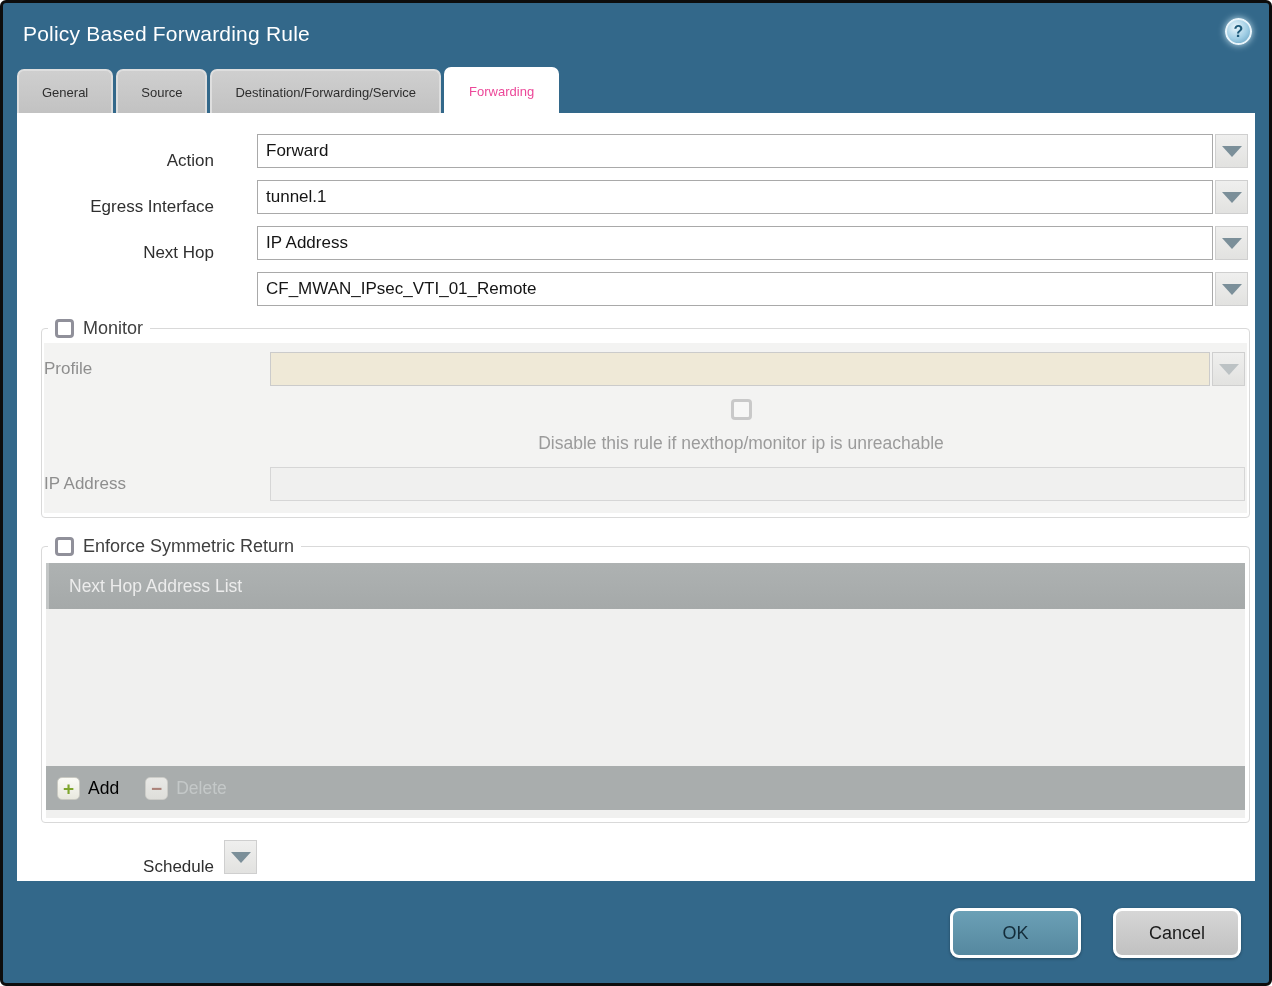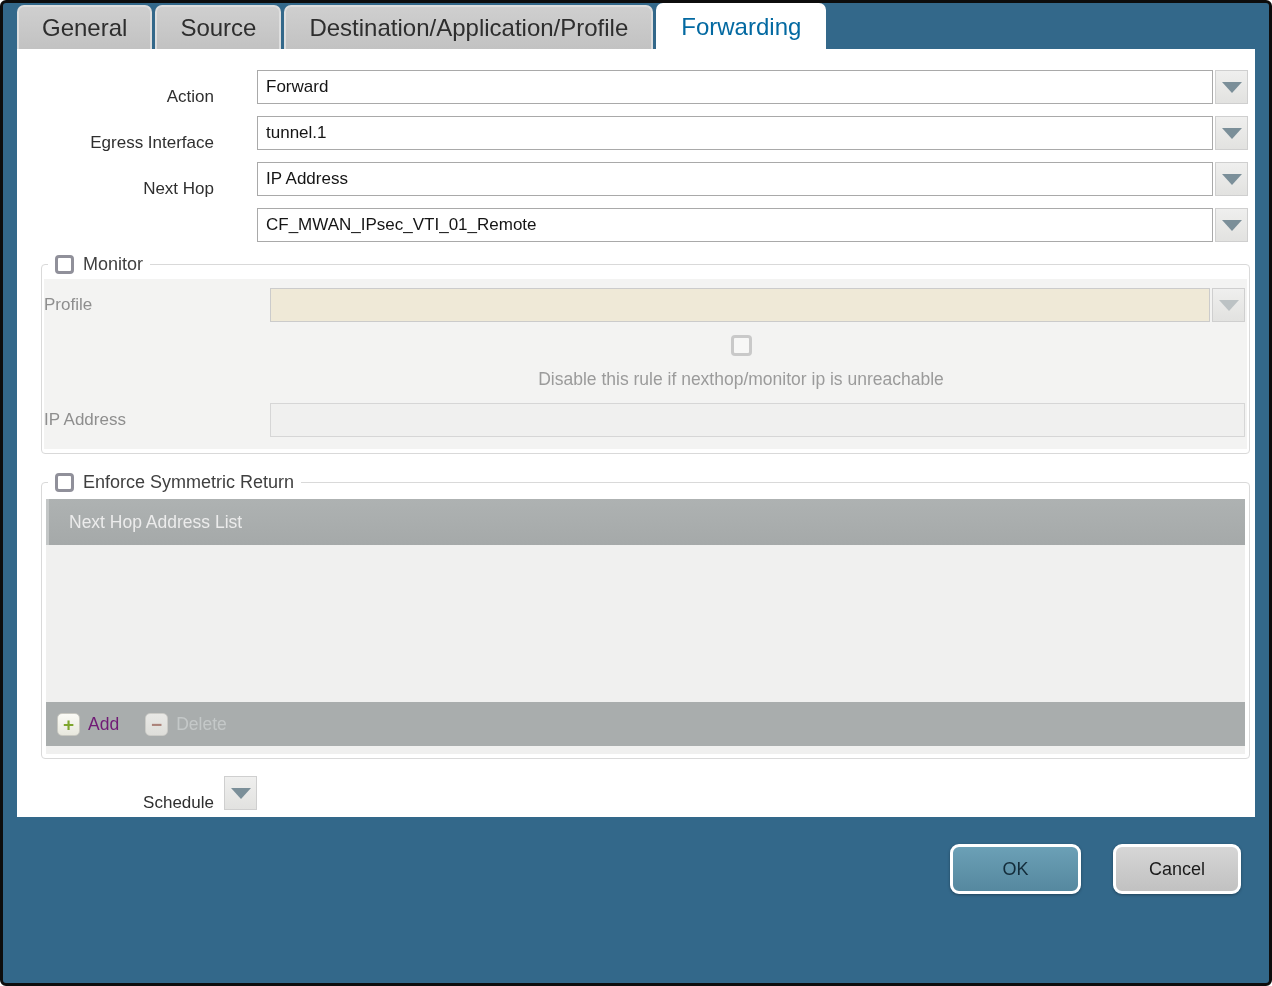--- a/index.html
+++ b/index.html
@@ -16,25 +16,25 @@
     border-radius:50%; border:2px solid #e9f5fb;
     background:radial-gradient(circle at 38% 32%, #eaf6fc, #9fcde4 55%, #5d9cbe);
     box-shadow:0 0 7px rgba(210,238,250,.9);
     display:flex; align-items:center; justify-content:center;
     color:#1c5878; font-weight:bold; font-size:16px; cursor:pointer;
   }
   
   .tabs { display:flex; align-items:flex-end; gap:3px; padding-left:14px; height:46px; position:relative; z-index:2; }
   .tab {
     height:44px; padding:6px 23px; display:flex; align-items:center; justify-content:center;
-    font-size:24px; color:#2e2e2e; background:linear-gradient(#cfcfcf,#c2c2c2);
+    font-size:13px; color:#2e2e2e; background:linear-gradient(#cfcfcf,#c2c2c2);
     border:2px solid #dedede; border-bottom:none; border-radius:7px 7px 0 0;
     cursor:pointer; white-space:nowrap;
   }
-  .tab.active { background:#ffffff; border-color:#ffffff; height:46px; color:#0369a1; }
+  .tab.active { background:#ffffff; border-color:#ffffff; height:46px; color:#ec4899; }
   
   .content { background:#ffffff; margin:0 14px; height:768px; padding-top:21px; overflow:hidden; position:relative; z-index:1; }
   .frow { display:flex; align-items:center; margin:0 7px 12px 0; height:34px; }
   .flabel { width:197px; text-align:right; font-size:17px; color:#2f2f2f; flex:none;margin-top:20px; }
   .fgap { width:8px; flex:none; }
   .tbox {
     flex:1; height:34px; background:#fff; border:1px solid #a9a9a9;
     display:flex; align-items:center; padding-left:8px; font-size:17px; color:#151515;margin-left:35px;
   }
   .ddbtn {
@@ -65,42 +65,46 @@
   .nh-body { height:157px; background:#f0f0ef; }
   .nh-foot { height:44px; background:#a9adad; display:flex; align-items:center; padding-left:11px; gap:26px; }
   .nh-strip { height:8px; background:#f0f0ef; }
   .tool { display:flex; align-items:center; gap:8px; cursor:pointer; }
   .tool-icon { width:23px; height:23px; border-radius:5px; background:linear-gradient(#fbfbf6,#e8e8de);
     border:1px solid #c9c9c2; display:flex; align-items:center; justify-content:center;
     font-size:19px; font-weight:bold; line-height:1; }
   .plus { color:#7ea62d; }
   .minus { color:#ab8279; }
   .tool-icon.dim { background:linear-gradient(#e9e9e6,#dededa); border-color:#ccccc8; }
-  .tool-label { font-size:17.5px; color:#701a75; }
+  .tool-label { font-size:17.5px; color:#000000; }
   .tool-label.dim { color:#c4c8c8; }
   
   .schedule { margin-top:17px; }
   
   .btnbar { display:flex; justify-content:flex-end; gap:32px; padding-right:28px; margin-top:27px; }
   .btn { height:50px; border:3px solid #ffffff; border-radius:9px; font-size:18px;
     display:flex; align-items:center; justify-content:center; cursor:pointer;
     box-shadow:0 1px 3px rgba(0,0,0,.35); font-family:"Liberation Sans", sans-serif; }
   .btn.ok { width:131px; background:linear-gradient(#6ba0b6,#55889f); color:#132c3a; }
   .btn.cancel { width:128px; background:linear-gradient(#d6d6d6,#c1c1c1); color:#1b1b1b; }
 </style>
 </head>
 <body>
 
 <div class="dialog">
 
+  <div class="titlebar">
+    <div class="title">Policy Based Forwarding Rule</div>
+    <div class="help">?</div>
+  </div>
 
   <div class="tabs">
     <div class="tab">General</div>
     <div class="tab">Source</div>
-    <div class="tab">Destination/Application/Profile</div>
+    <div class="tab">Destination/Forwarding/Service</div>
     <div class="tab active">Forwarding</div>
   </div>
 
   <div class="content">
 
     <div class="frow">
       <div class="flabel">Action</div>
       <div class="fgap"></div>
       <div class="tbox">Forward</div>
       <div class="ddbtn">

